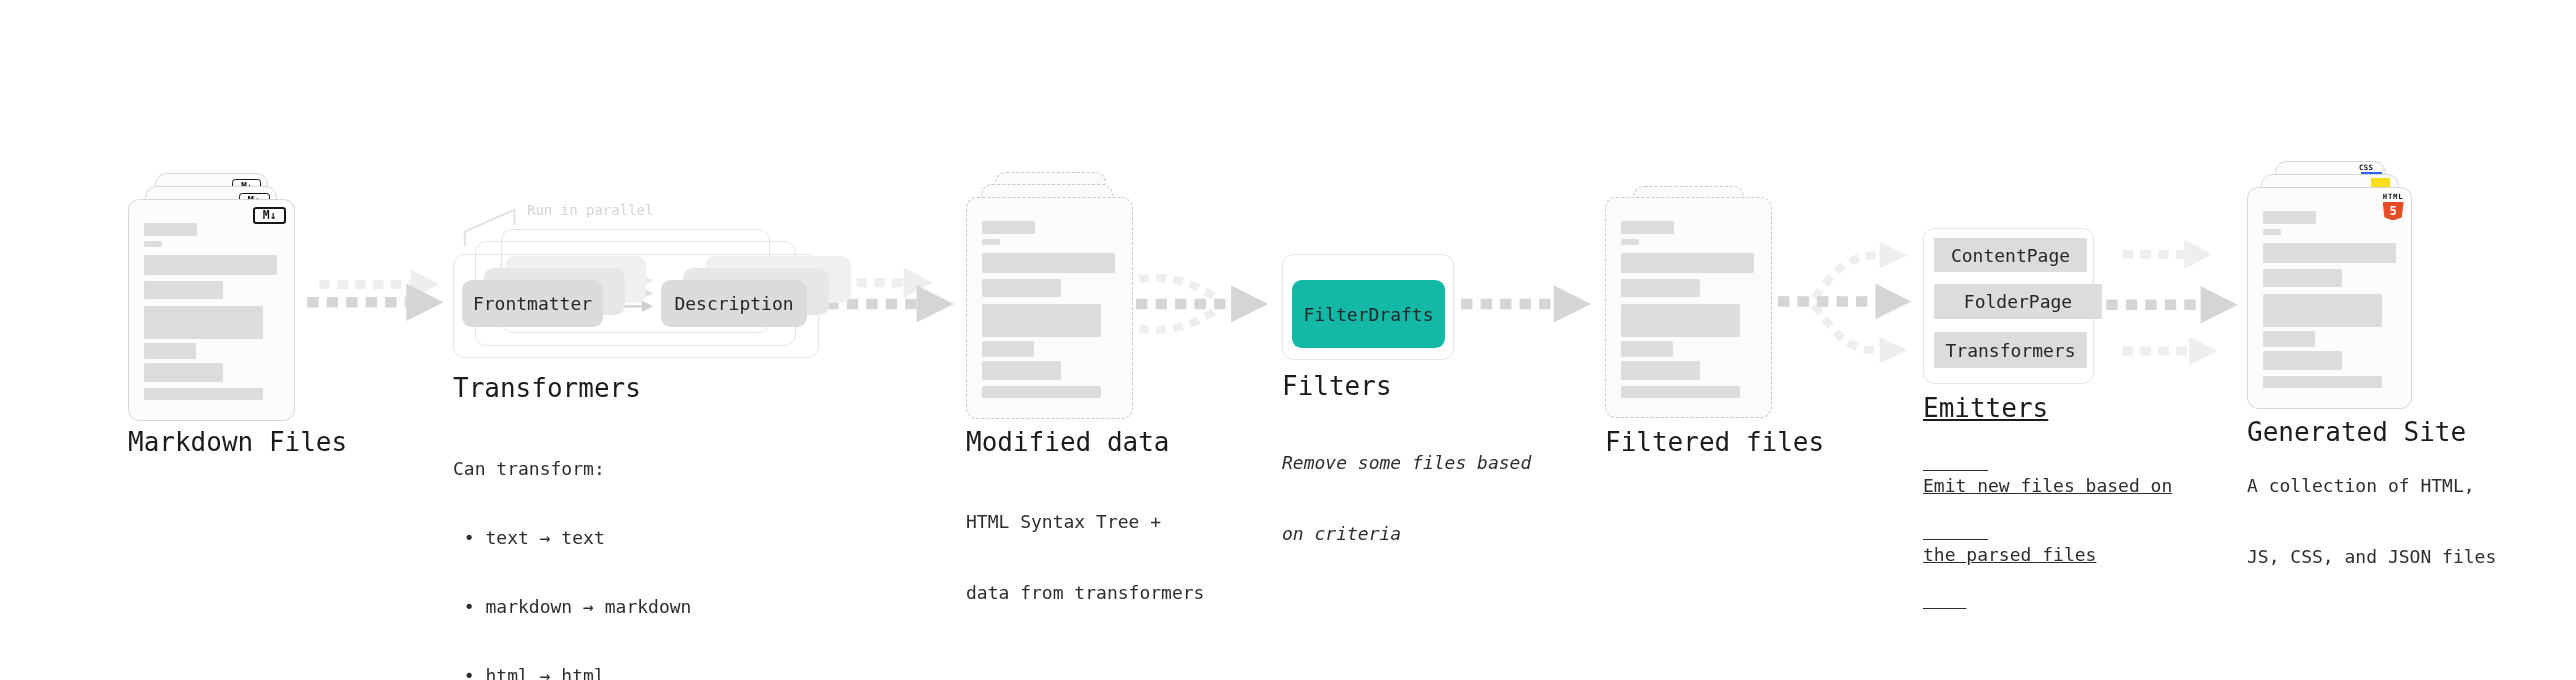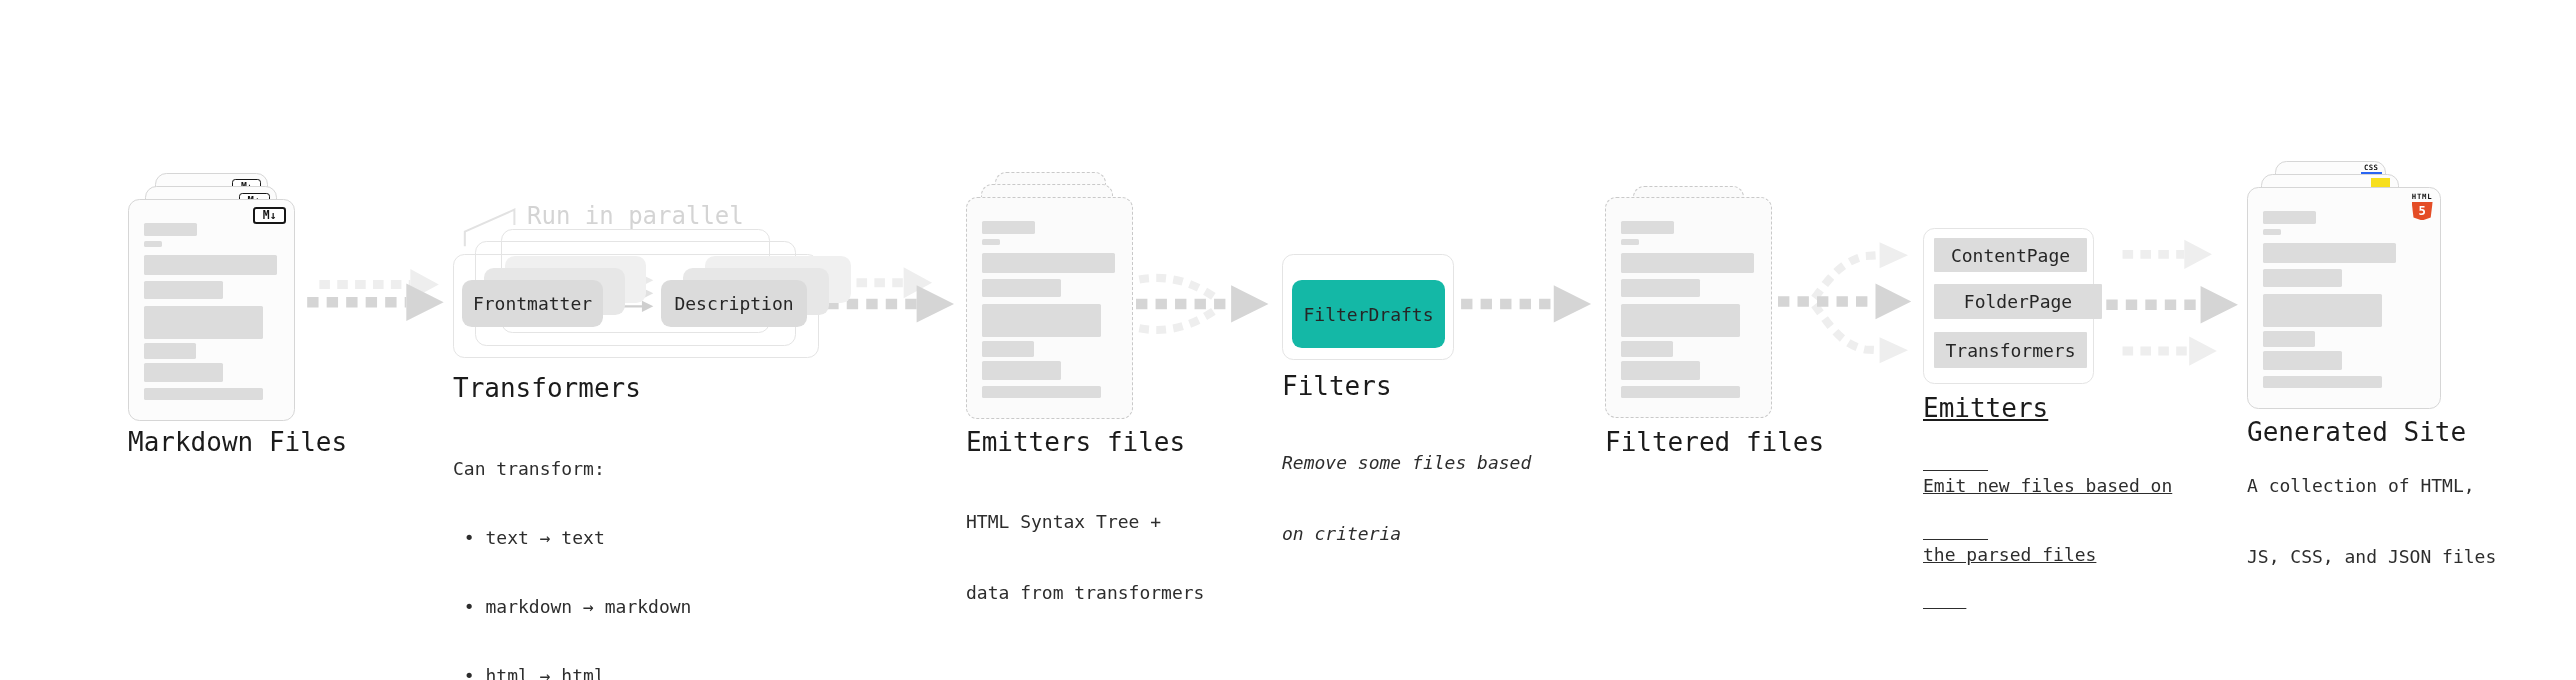--- a/index.html
+++ b/index.html
@@ -19,37 +19,37 @@
   .b6{top:143px;width:52px;height:16.3px;}
   .b7{top:163px;width:79px;height:18.7px;}
   .b8{top:188px;width:119px;height:12.2px;}
   
   .mbadge{position:absolute;display:flex;align-items:center;justify-content:center;
           background:#fff;border:2.4px solid #161616;border-radius:3.3px;color:#161616;
           font-weight:bold;box-sizing:border-box;}
   
   .title{position:absolute;font-size:26px;font-weight:500;color:#1b1b1b;line-height:1;white-space:pre;}
   .desc{position:absolute;font-size:18px;color:#2d2d2d;line-height:23.6px;white-space:pre;}
-  .callout-text{position:absolute;font-size:24px;color:#d4d4d4;white-space:pre;}
+  .callout-text{position:absolute;font-size:14px;color:#d4d4d4;white-space:pre;}
   
   .frame{position:absolute;border:1.6px solid #e4e4e4;border-radius:11.4px;background:transparent;box-sizing:border-box;}
   .frame.solidbg{background:#ffffff;}
   .gbox{position:absolute;background:#dbdbdb;border-radius:9.8px;display:flex;align-items:center;justify-content:center;
         font-size:18px;color:#262626;box-sizing:border-box;white-space:pre;}
   .gbox.g2{background:#e7e7e7;}
   .gbox.g3{background:#f0f0f0;}
   .pill{position:absolute;background:#dcdcdc;border-radius:1px;display:flex;align-items:center;justify-content:center;
         font-size:18px;color:#262626;white-space:pre;}
   
   .dash-dark{stroke:var(--arrow-gray,#d5d5d5);}
   .head-dark{fill:var(--arrow-gray,#d5d5d5);}
   .dash-light{stroke:var(--light-arrow-gray,#eeeeee);}
   .head-light{fill:var(--light-arrow-gray,#eeeeee);}
   
-  .css-badge{position:absolute;width:24.4px;text-align:center;}
+  .css-badge{position:absolute;width:24.4px;text-align:left;}
   .css-badge .css-word{font-size:7.3px;font-weight:800;color:#111;line-height:7.3px;letter-spacing:0.4px;}
   .css-badge .css-bar{margin:0.8px auto 0;width:21px;height:3.3px;background:var(--css-blue,#2964f2);}
   .js-badge{position:absolute;width:18.7px;height:9px;background:var(--js-yellow,#f7df1e);}
   .html5-badge{position:absolute;width:24.4px;text-align:center;}
   .html5-badge .h5-word{font-size:7.3px;font-weight:800;color:#111;line-height:8.1px;letter-spacing:0.8px;}
   .html5-badge .h5-shield{margin:0.8px auto 0;width:21px;height:18.7px;background:var(--html5-orange,#e44d26);
         clip-path:polygon(0 0,100% 0,91% 84%,50% 100%,9% 84%);
         display:flex;align-items:center;justify-content:center;color:#fff;font-size:12.2px;font-weight:bold;}
 </style>
 </head>
@@ -168,21 +168,21 @@
     <div class="card dashed skeleton" style="left:966px;top:197px;width:167px;height:222px;">
         <div class="bar b1"></div>
         <div class="bar b2"></div>
         <div class="bar b3"></div>
         <div class="bar b4"></div>
         <div class="bar b5"></div>
         <div class="bar b6"></div>
         <div class="bar b7"></div>
         <div class="bar b8"></div>
       </div>
-    <div class="title" style="left:966px;top:429px;">Emitters files</div>
+    <div class="title" style="left:966px;top:429px;">Modified data</div>
     <div class="desc" style="left:966px;top:463px;">
       <div>HTML Syntax Tree +</div>
       <div>data from transformers</div>
     </div>
   </div>
 
   <div class="node">
     <div class="frame solidbg" style="left:1282px;top:254px;width:172px;height:106px;"></div>
     <div class="gbox" style="left:1292px;top:280px;width:153px;height:68px;background:#14b8a6;"><span>FilterDrafts</span></div>
     <div class="title" style="left:1282px;top:373px;">Filters</div>
@@ -222,21 +222,21 @@
   <div class="node">
     <div class="card" style="left:2275px;top:161px;width:111px;height:98px;">
       <div class="css-badge" style="right:1.6px;top:2.4px;">
         <div class="css-word">CSS</div>
         <div class="css-bar"></div>
       </div>
     </div>
     <div class="card" style="left:2261px;top:174px;width:138px;height:98px;">
       <div class="js-badge" style="right:8.1px;top:3.3px;"></div>
     </div>
-    <div class="card skeleton" style="left:2247px;top:187px;width:194px;height:222px;">
+    <div class="card skeleton" style="left:2247px;top:187px;width:165px;height:222px;">
       <div class="html5-badge" style="right:5.7px;top:4.9px;">
         <div class="h5-word">HTML</div>
         <div class="h5-shield">
             <span>5</span>
           </div>
       </div>
     <div class="bar b1"></div>
         <div class="bar b2"></div>
         <div class="bar b3"></div>
         <div class="bar b4"></div>

